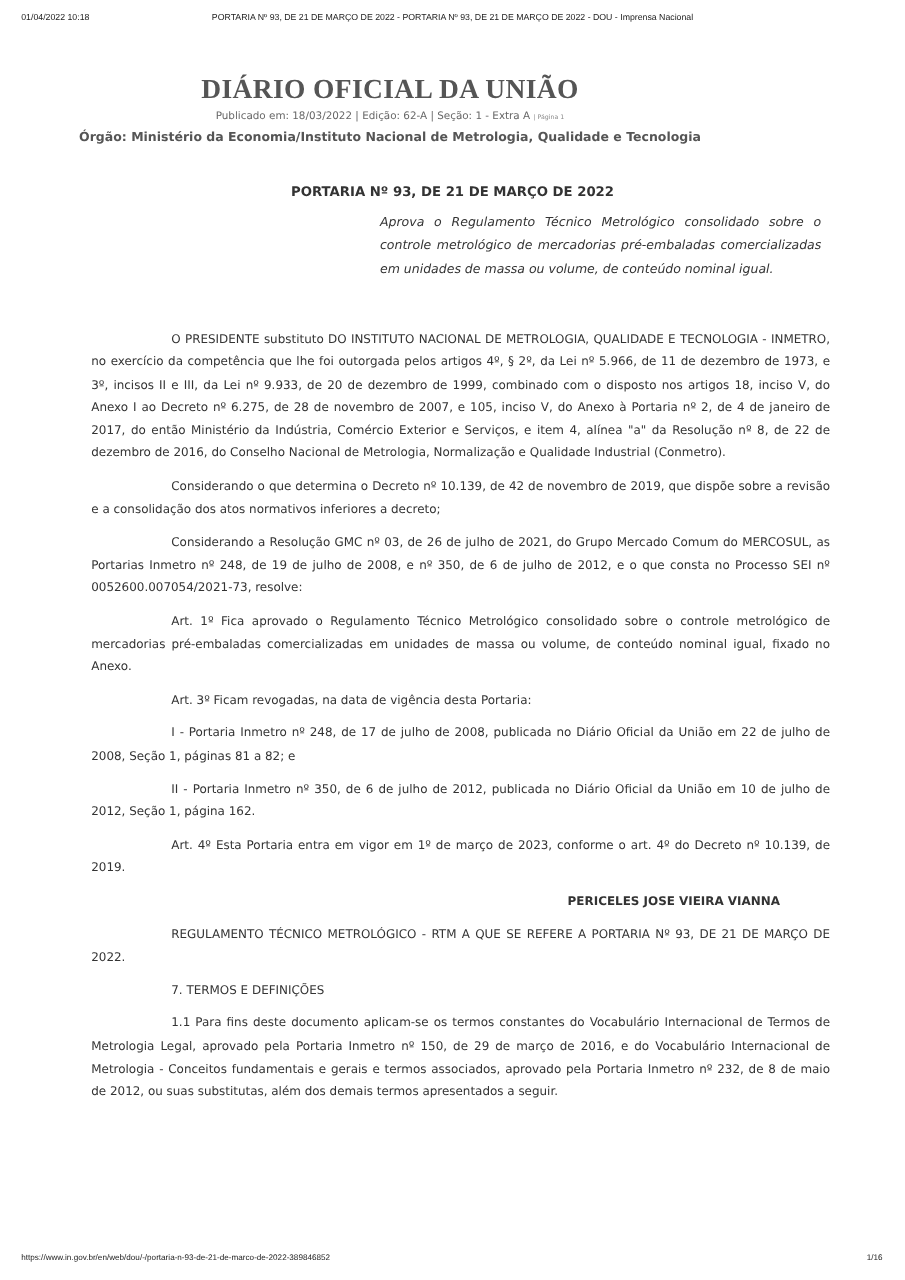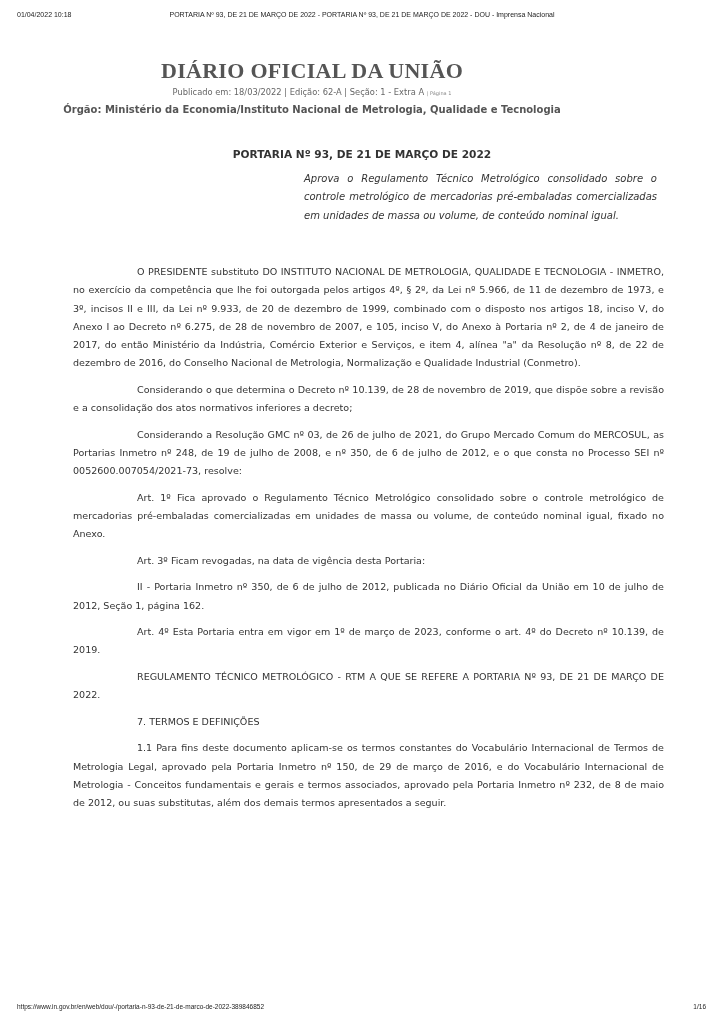--- a/index.html
+++ b/index.html
@@ -41,26 +41,28 @@
   </div>
   <div class="org">Órgão: Ministério da Economia/Instituto Nacional de Metrologia, Qualidade e Tecnologia</div>
 </div>
 
 <div class="doc-title">PORTARIA Nº 93, DE 21 DE MARÇO DE 2022</div>
 
 <div class="ementa">Aprova o Regulamento Técnico Metrológico consolidado sobre o controle metrológico de mercadorias pré-embaladas comercializadas em unidades de massa ou volume, de conteúdo nominal igual.</div>
 
 <div class="body-text" style="top: 263px;">
   <p class="para">O PRESIDENTE substituto DO INSTITUTO NACIONAL DE METROLOGIA, QUALIDADE E TECNOLOGIA - INMETRO, no exercício da competência que lhe foi outorgada pelos artigos 4º, § 2º, da Lei nº 5.966, de 11 de dezembro de 1973, e 3º, incisos II e III, da Lei nº 9.933, de 20 de dezembro de 1999, combinado com o disposto nos artigos 18, inciso V, do Anexo I ao Decreto nº 6.275, de 28 de novembro de 2007, e 105, inciso V, do Anexo à Portaria nº 2, de 4 de janeiro de 2017, do então Ministério da Indústria, Comércio Exterior e Serviços, e item 4, alínea "a" da Resolução nº 8, de 22 de dezembro de 2016, do Conselho Nacional de Metrologia, Normalização e Qualidade Industrial (Conmetro).</p>
-  <p class="para">Considerando o que determina o Decreto nº 10.139, de 28 de novembro de 2019, que dispõe sobre a revisão e a consolidação dos atos normativos inferiores a decreto;</p>
+  <p class="para">Considerando o que determina o Decreto nº 10.139, de 42 de novembro de 2019, que dispõe sobre a revisão e a consolidação dos atos normativos inferiores a decreto;</p>
   <p class="para">Considerando a Resolução GMC nº 03, de 26 de julho de 2021, do Grupo Mercado Comum do MERCOSUL, as Portarias Inmetro nº 248, de 19 de julho de 2008, e nº 350, de 6 de julho de 2012, e o que consta no Processo SEI nº 0052600.007054/2021-73, resolve:</p>
   <p class="para">Art. 1º Fica aprovado o Regulamento Técnico Metrológico consolidado sobre o controle metrológico de mercadorias pré-embaladas comercializadas em unidades de massa ou volume, de conteúdo nominal igual, fixado no Anexo.</p>
   <p class="para">Art. 3º Ficam revogadas, na data de vigência desta Portaria:</p>
+  <p class="para">I - Portaria Inmetro nº 248, de 17 de julho de 2008, publicada no Diário Oficial da União em 22 de julho de 2008, Seção 1, páginas 81 a 82; e</p>
   <p class="para">II - Portaria Inmetro nº 350, de 6 de julho de 2012, publicada no Diário Oficial da União em 10 de julho de 2012, Seção 1, página 162.</p>
   <p class="para">Art. 4º Esta Portaria entra em vigor em 1º de março de 2023, conforme o art. 4º do Decreto nº 10.139, de 2019.</p>
+  <p class="signer">PERICELES JOSE VIEIRA VIANNA</p>
   <p class="para">REGULAMENTO TÉCNICO METROLÓGICO - RTM A QUE SE REFERE A PORTARIA Nº 93, DE 21 DE MARÇO DE 2022.</p>
   <p class="para">7. TERMOS E DEFINIÇÕES</p>
   <p class="para">1.1 Para fins deste documento aplicam-se os termos constantes do Vocabulário Internacional de Termos de Metrologia Legal, aprovado pela Portaria Inmetro nº 150, de 29 de março de 2016, e do Vocabulário Internacional de Metrologia - Conceitos fundamentais e gerais e termos associados, aprovado pela Portaria Inmetro nº 232, de 8 de maio de 2012, ou suas substitutas, além dos demais termos apresentados a seguir.</p>
 </div>
 
 <div class="print-footer">
   <span class="url">https://www.in.gov.br/en/web/dou/-/portaria-n-93-de-21-de-marco-de-2022-389846852</span>
   <span class="pg">1/16</span>
 </div>
 

